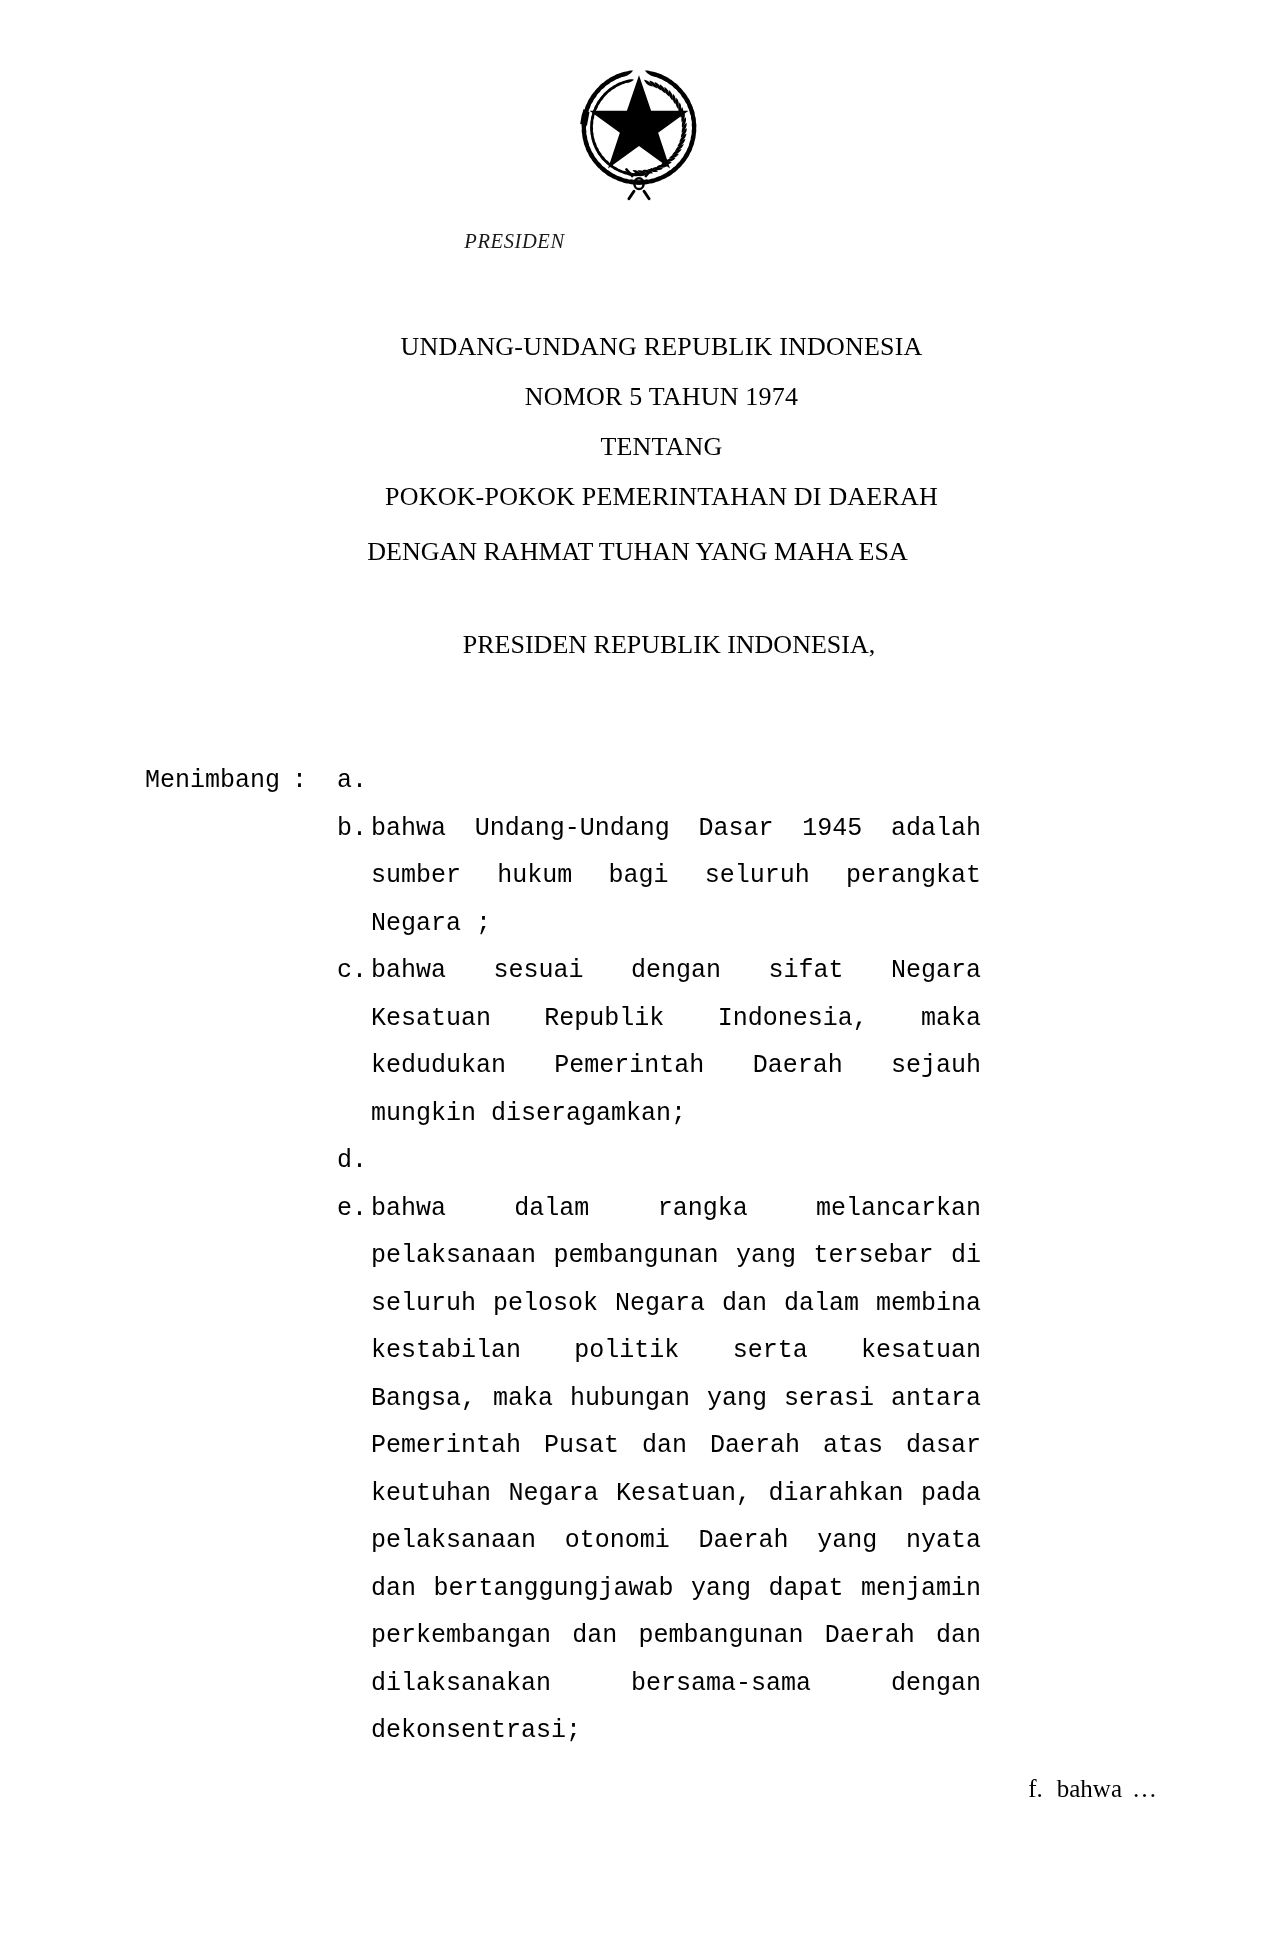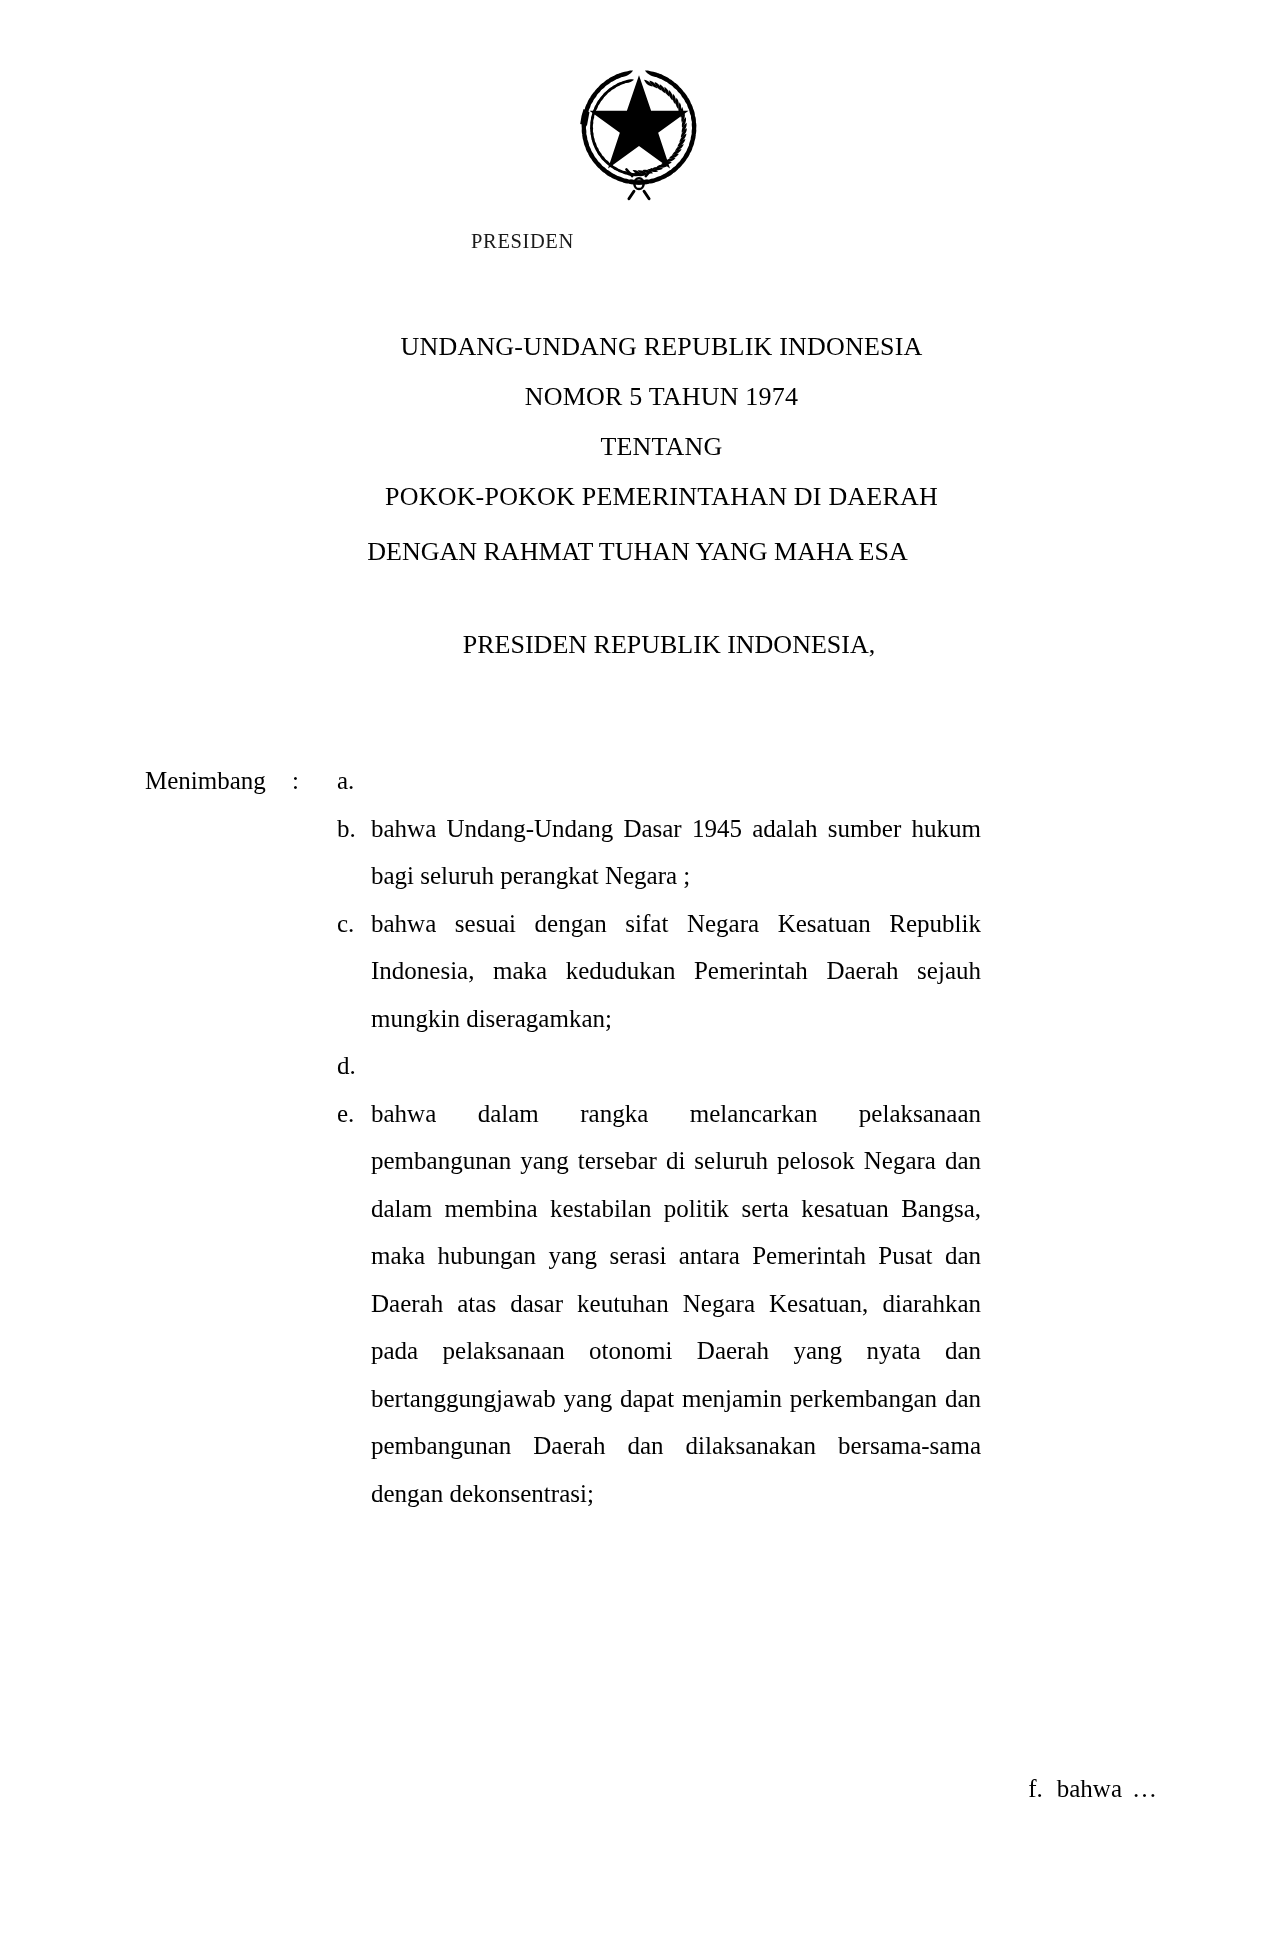--- a/index.html
+++ b/index.html
@@ -36,24 +36,25 @@
     width: 168px;
     height: 168px;
     margin-left: 2px;
     display: block;
   }
 
   
   .letterhead {
     position: absolute;
     top: 228px;
-    left: 8px;
+    left: 0;
     width: 1029px;
     text-align: center;
     line-height: 1.30;
+    font-style: italic;
   }
   .letterhead .lh-line {
     font-family: "Liberation Serif", "DejaVu Serif", serif;
     font-size: 20.5px;
     letter-spacing: 0.6px;
     color: #1a1a1a;
     display: block;
   }
 
   
@@ -98,20 +99,21 @@
     line-height: 50px;
     display: block;
   }
 
   
   .considerations {
     position: absolute;
     top: 757px;
     left: 0;
     width: 1275px;
+    font-family: Liberation Mono, monospace;
   }
   .cons-row {
     position: relative;
     display: flex;
     align-items: flex-start;
   }
   .cons-marker {
     flex: 0 0 34px;
     width: 34px;
     font-size: 25px;

